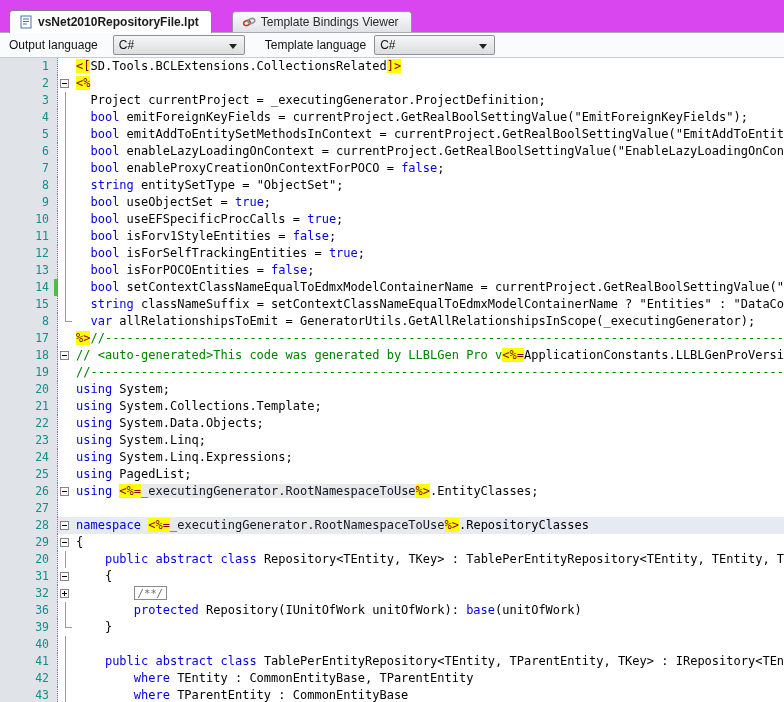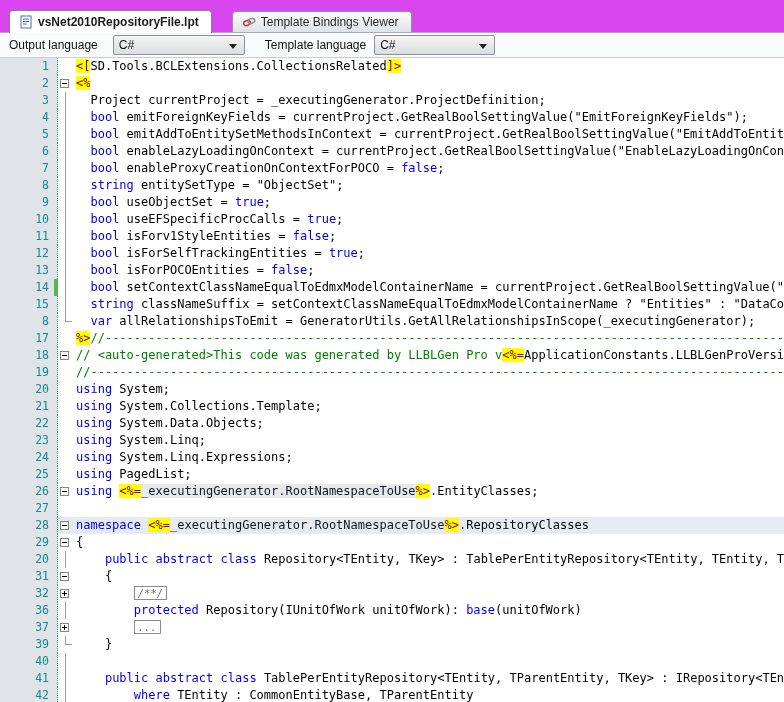--- a/index.html
+++ b/index.html
@@ -283,27 +283,20 @@
         <div class="fbox plus"></div>
       </div>
       <div class="code"><span class="seg-p">        </span><span class="seg-box">/**/</span></div>
     </div>
     <div class="row">
       <div class="gutter">36</div>
       <div class="fold fg-line"></div>
       <div class="code"><span class="seg-p">        </span><span class="seg-k">protected</span><span class="seg-p"> Repository(IUnitOfWork unitOfWork): </span><span class="seg-k">base</span><span class="seg-p">(unitOfWork)</span></div>
     </div>
     <div class="row">
-      <div class="gutter">37</div>
-      <div class="fold">
-        <div class="fbox plus"></div>
-      </div>
-      <div class="code"><span class="seg-p">        </span><span class="seg-box">...</span></div>
-    </div>
-    <div class="row">
       <div class="gutter">39</div>
       <div class="fold fg-end"></div>
       <div class="code"><span class="seg-p">    }</span></div>
     </div>
     <div class="row">
       <div class="gutter">40</div>
       <div class="fold fg-line"></div>
       <div class="code"></div>
     </div>
     <div class="row">

